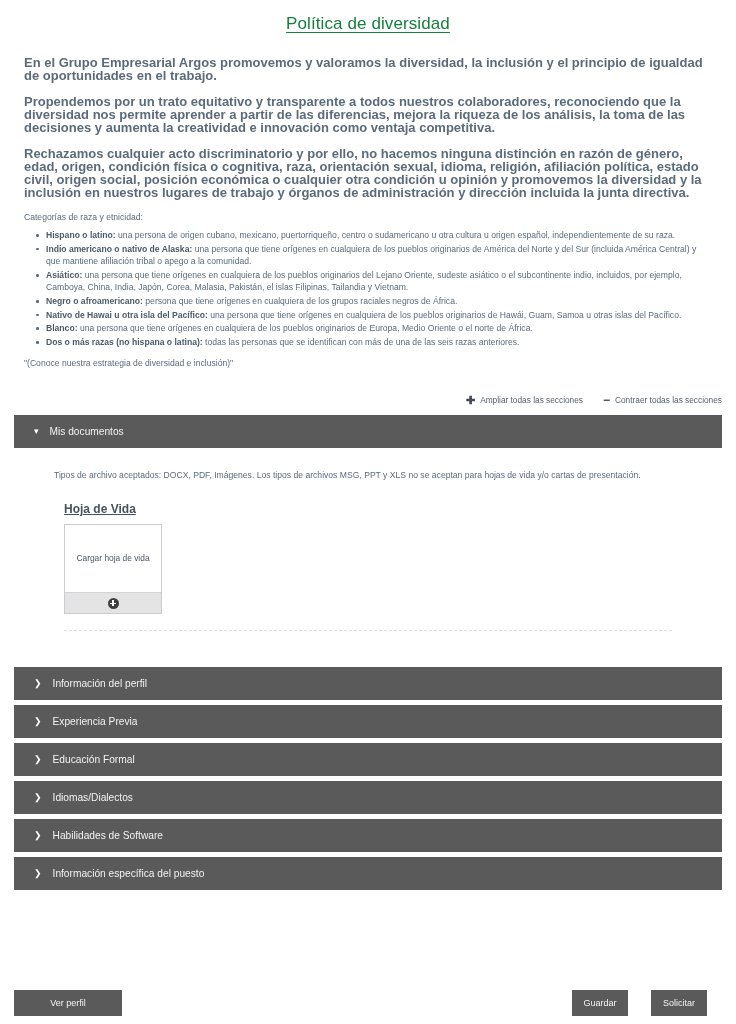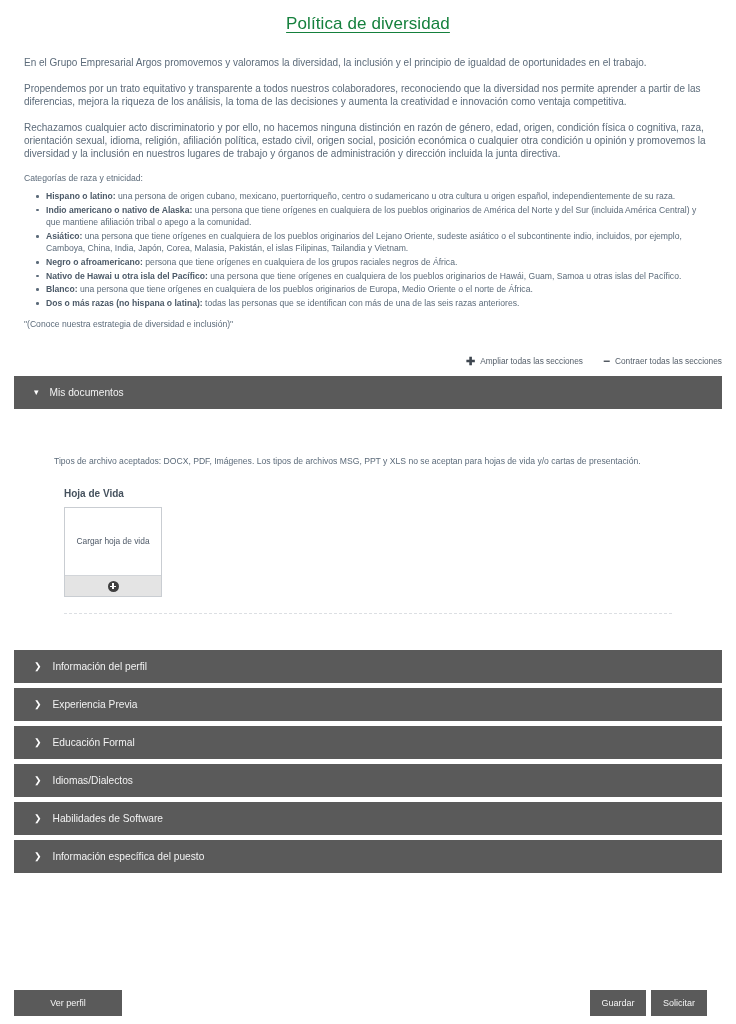--- a/index.html
+++ b/index.html
@@ -23,25 +23,26 @@
     font-size: 17px;
     font-weight: 400;
     color: #15803d;
     text-decoration: underline;
     text-underline-offset: 3px;
     margin: 6px 0 22px 0;
     letter-spacing: .1px;
   }
 
   .para {
-    font-size: 10px;
+    font-size: 13px;
     line-height: 13px;
     color: #5c6b7a;
     margin: 0 0 13px 0;
     padding: 0 8px 0 10px;
+    font-weight: bold;
   }
 
   .cat-label {
     font-size: 8.6px;
     color: #5c6b7a;
     margin: 0 0 7px 0;
     padding-left: 10px;
   }
 
   ul.race-list {
@@ -120,35 +121,36 @@
   .acc-header .caret {
     font-size: 9px;
     margin-right: 11px;
     line-height: 1;
     display: inline-block;
     color: #ffffff;
   }
   .acc-header.open .caret { transform: translateY(0px); }
 
   
-  .acc-body { padding: 0 0 14px 0; background: #ffffff; margin-top: 25px; }
+  .acc-body { padding: 0 0 14px 0; background: #ffffff; }
 
   .accepted-types {
     font-size: 8.6px;
     color: #5c6b7a;
     padding: 22px 14px 0 40px;
     margin: 0 0 22px 0;
   }
 
   .upload-group { padding-left: 50px; }
   .upload-caption {
-    font-size: 10px;
+    font-size: 12px;
     font-weight: 700;
     color: #46525e;
     margin-bottom: 8px;
+    text-decoration: underline;
   }
 
   .upload-card {
     width: 98px;
     border: 1px solid #c9cdd2;
     background: #ffffff;
     background-image: radial-gradient(#dfe2e6 0.6px, transparent 0.6px);
     background-size: 4px 4px;
   }
   .upload-drop {
@@ -219,21 +221,21 @@
     color: #f4f4f4;
     border: none;
     font-family: "Liberation Sans", sans-serif;
     font-size: 9px;
     height: 26px;
     cursor: pointer;
     padding: 0 10px;
     line-height: 26px;
   }
   .btn-ver { width: 108px; text-align: center; }
-  .btn-right-group { display: flex; gap: 5px; }
+  .btn-right-group { display: flex; gap: 23px; }
   .btn-guardar { width: 56px; text-align: center; padding: 0; }
   .btn-solicitar { width: 56px; text-align: center; padding: 0; }
 </style>
 </head>
 <body>
 
 <div class="policy-wrap">
 
   <h1 class="page-title">Política de diversidad</h1>
 

